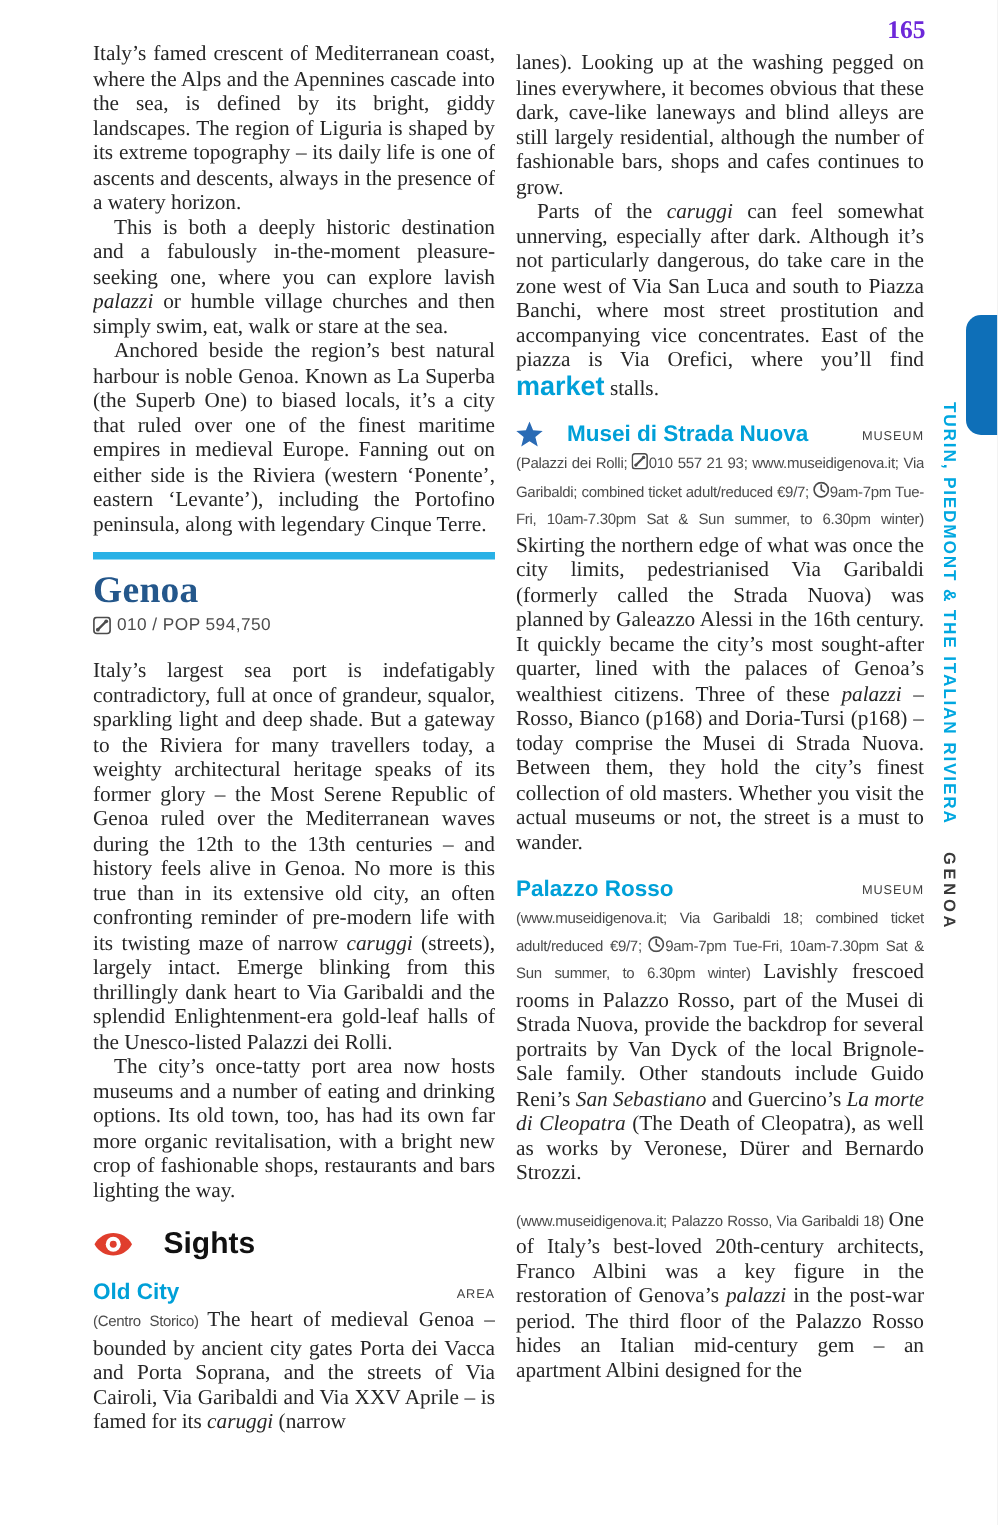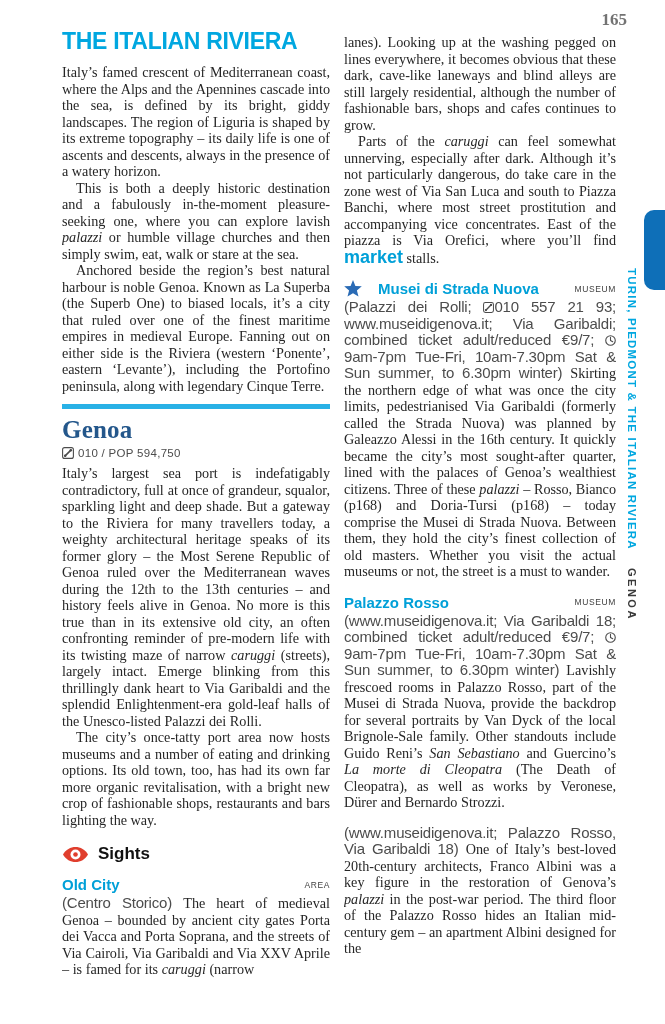--- a/index.html
+++ b/index.html
@@ -2,22 +2,22 @@
 <html><head>
 <meta charset="utf-8">
 <style>
   html,body{margin:0;padding:0;background:#e9e9e9;}
   .page{
     position:relative;width:665px;height:1024px;margin:0 auto;
     background:#ffffff;overflow:hidden;
     font-family:"Liberation Serif",serif;color:#262626;
   }
   .pagenum{
-    position:absolute;top:10px;right:38px;
-    font-family:"Liberation Serif",serif;font-weight:bold;font-size:17px;color:#737373;
+    position:absolute;top:10px;right:48px;
+    font-family:"Liberation Serif",serif;font-weight:bold;font-size:17px;color:#6d28d9;
   }
   .col{position:absolute;width:268px;}
   .col-left{left:62px;top:28px;height:996px;overflow:hidden;}
   .col-right{left:344px;top:34px;width:272px;height:990px;overflow:hidden;}
 
   h1{
     margin:0 0 9px 0;
     font-family:"Liberation Sans",sans-serif;font-weight:bold;
     font-size:23px;letter-spacing:-0.3px;color:#00a7e0;
   }
@@ -29,38 +29,38 @@
   .xref{color:#00a0d8;font-weight:bold;font-family:"Liberation Sans",sans-serif;font-size:18px;}
 
   .sect{margin-top:10px;}
   .bar{height:5px;background:#29b1e6;margin:0 0 7px 0;}
   h2{
     margin:0 0 3px 0;font-family:"Liberation Serif",serif;font-weight:bold;
     font-size:25px;color:#24578b;letter-spacing:0.2px;
   }
   .meta{
     font-family:"Liberation Sans",sans-serif;font-size:11.5px;color:#4c4c4c;
-    letter-spacing:0.3px;margin-bottom:6px;display:flex;align-items:center;gap:4px;
+    letter-spacing:0.3px;margin-bottom:16px;display:flex;align-items:center;gap:4px;
   }
   .sights-h{
-    display:flex;align-items:center;gap:9px;margin:16px 0 8px 0;
-    font-family:"Liberation Sans",sans-serif;font-weight:bold;font-size:17px;color:#111;
+    display:flex;align-items:center;gap:20px;margin:16px 0 8px 0;
+    font-family:"Liberation Sans",sans-serif;font-weight:bold;font-size:20px;color:#111;
   }
   .entry{margin-top:14px;}
   .col-left .entry{margin-top:12px;}
   .ehead{
     display:flex;align-items:baseline;gap:15px;margin-bottom:2px;
     font-family:"Liberation Sans",sans-serif;
   }
   .etitle{font-weight:bold;font-size:15px;color:#00a0d8;flex:0 1 auto;}
   .etag{
     margin-left:auto;font-size:8.5px;color:#3f3f3f;letter-spacing:0.6px;align-self:center;
   }
   .info{
-    font-family:"Liberation Sans",sans-serif;font-size:15px;color:#4c4c4c;
+    font-family:"Liberation Sans",sans-serif;font-size:10px;color:#4c4c4c;
     letter-spacing:-0.2px;
   }
   .icn{vertical-align:-1px;}
   .star{align-self:center;margin-right:1px;}
 
   .tab{
     position:absolute;right:0;top:210px;width:21px;height:80px;
     background:#0e6fb8;border-radius:10px 0 0 10px;
   }
   .vtext{
@@ -73,21 +73,20 @@
   .vsec{font-size:11px;color:#3a3a3a;letter-spacing:2.5px;margin-top:14px;font-weight:bold;}
 </style>
 </head>
 <body>
 
 <div class="page">
 
   <div class="pagenum">165</div>
 
   <div class="col col-left">
-    <h1>THE ITALIAN RIVIERA</h1>
 
     <p class="body"><span>Italy’s famed crescent of Mediterranean coast, where the Alps and the Apennines cascade into the sea, is defined by its bright, giddy landscapes. The region of Liguria is shaped by its extreme topography – its daily life is one of ascents and descents, always in the presence of a watery horizon.</span></p>
     <p class="body ind"><span>This is both a deeply historic destination and a fabulously in-the-moment pleasure-seeking one, where you can explore lavish </span><span class="i">palazzi</span><span> or humble village churches and then simply swim, eat, walk or stare at the sea.</span></p>
     <p class="body ind"><span>Anchored beside the region’s best natural harbour is noble Genoa. Known as La Superba (the Superb One) to biased locals, it’s a city that ruled over one of the finest maritime empires in medieval Europe. Fanning out on either side is the Riviera (western ‘Ponente’, eastern ‘Levante’), including the Portofino peninsula, along with legendary Cinque Terre.</span></p>
 
     <div class="sect">
       <div class="bar"></div>
       <h2>Genoa</h2>
       <div class="meta">
         <svg class="icn" width="12" height="12" viewBox="0 0 12 12">

